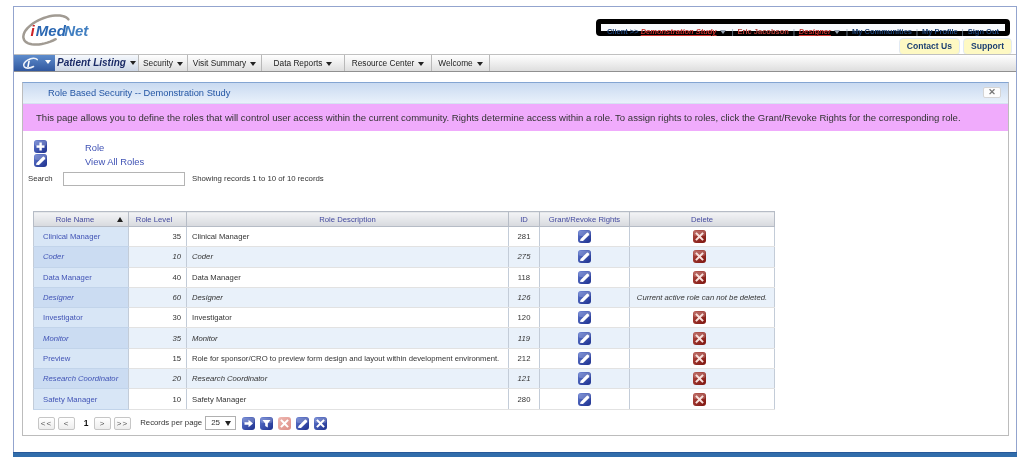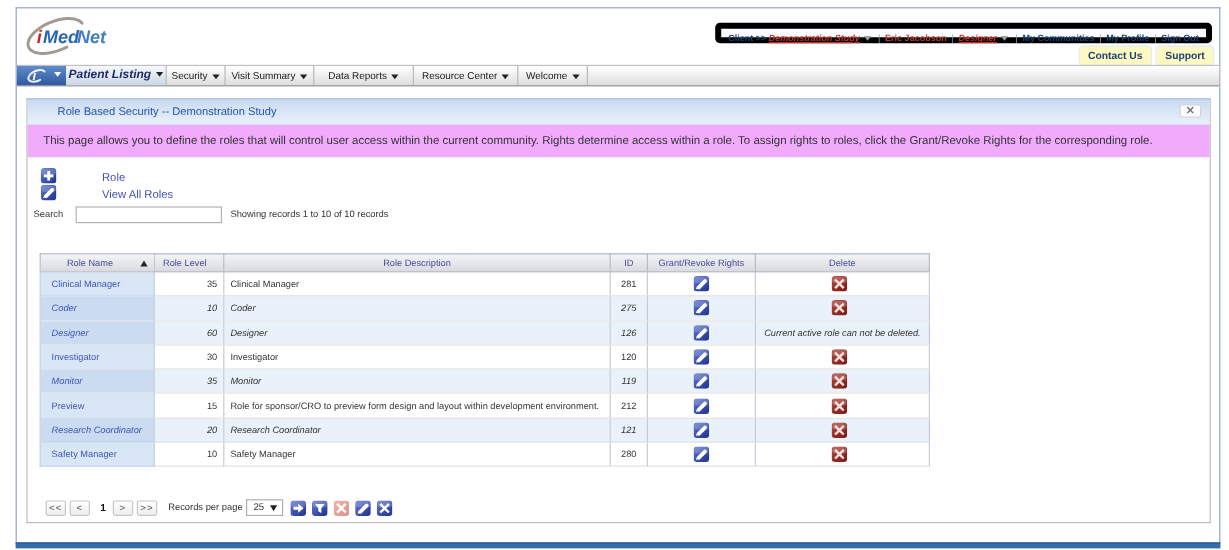--- a/index.html
+++ b/index.html
@@ -138,20 +138,37 @@
                 <rect width="13" height="13" rx="3" fill="url(#rg1)"></rect>
                 <rect x="0.5" y="0.5" width="12" height="5.5" rx="2.5" fill="#fff" opacity="0.2"></rect>
                 <path d="M2.2 3.6 L3.6 2.2 L6.5 5.1 L9.4 2.2 L10.8 3.6 L7.9 6.5 L10.8 9.4 L9.4 10.8 L6.5 7.9 L3.6 10.8 L2.2 9.4 L5.1 6.5 Z" fill="#f9e2de"></path>
               </svg></td>
           </tr>
       <tr class="even">
             <td class="name">Coder</td>
             <td class="num">10</td>
             <td>Coder</td>
             <td class="ctr">275</td>
+            <td class="ctr"><svg width="13" height="13" viewBox="0 0 13 13">
+                <rect width="13" height="13" rx="3" fill="url(#bg1)"></rect>
+                <rect x="0.5" y="0.5" width="12" height="5.5" rx="2.5" fill="#fff" opacity="0.2"></rect>
+                <path d="M4.4 9.4 L9.5 4.3" stroke="#ffffff" stroke-width="3.2" stroke-linecap="round" fill="none"></path>
+                <path d="M1.9 11.1 L4.9 10.4 L2.9 8.4 Z" fill="#fff"></path>
+              </svg></td>
+            <td class="ctr"><svg width="13" height="13" viewBox="0 0 13 13" style="margin-right:6px;">
+                <rect width="13" height="13" rx="3" fill="url(#rg1)"></rect>
+                <rect x="0.5" y="0.5" width="12" height="5.5" rx="2.5" fill="#fff" opacity="0.2"></rect>
+                <path d="M2.2 3.6 L3.6 2.2 L6.5 5.1 L9.4 2.2 L10.8 3.6 L7.9 6.5 L10.8 9.4 L9.4 10.8 L6.5 7.9 L3.6 10.8 L2.2 9.4 L5.1 6.5 Z" fill="#f9e2de"></path>
+              </svg></td>
+          </tr>
+      <tr class="odd">
+            <td class="name">Data Manager</td>
+            <td class="num">40</td>
+            <td>Data Manager</td>
+            <td class="ctr">118</td>
             <td class="ctr"><svg width="13" height="13" viewBox="0 0 13 13">
                 <rect width="13" height="13" rx="3" fill="url(#bg1)"></rect>
                 <rect x="0.5" y="0.5" width="12" height="5.5" rx="2.5" fill="#fff" opacity="0.2"></rect>
                 <path d="M4.4 9.4 L9.5 4.3" stroke="#ffffff" stroke-width="3.2" stroke-linecap="round" fill="none"></path>
                 <path d="M1.9 11.1 L4.9 10.4 L2.9 8.4 Z" fill="#fff"></path>
               </svg></td>
             <td class="ctr"><svg width="13" height="13" viewBox="0 0 13 13" style="margin-right:6px;">
                 <rect width="13" height="13" rx="3" fill="url(#rg1)"></rect>
                 <rect x="0.5" y="0.5" width="12" height="5.5" rx="2.5" fill="#fff" opacity="0.2"></rect>
                 <path d="M2.2 3.6 L3.6 2.2 L6.5 5.1 L9.4 2.2 L10.8 3.6 L7.9 6.5 L10.8 9.4 L9.4 10.8 L6.5 7.9 L3.6 10.8 L2.2 9.4 L5.1 6.5 Z" fill="#f9e2de"></path>

